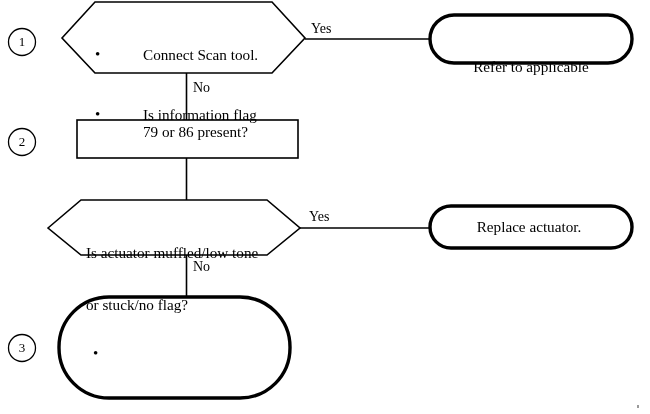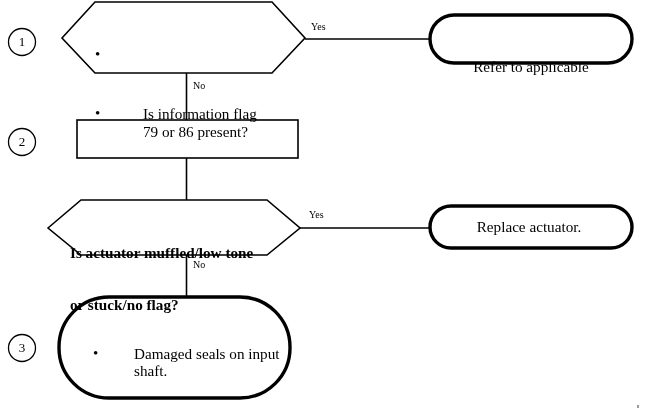--- a/index.html
+++ b/index.html
@@ -55,21 +55,21 @@
     color: #000000;
     white-space: pre;
     line-height: 1.14;
   }
   .step-num {
     font-size: 13px;
     text-align: center;
     width: 28px;
   }
   .branch-label {
-    font-size: 10px;
+    font-size: 14px;
   }
   .node-text {
     font-size: 15.2px;
   }
   .node-text.center {
     text-align: center;
   }
   .bullet-row {
     display: flex;
     align-items: flex-start;
@@ -124,52 +124,51 @@
   </svg>
 
   <div class="txt step-num" style="left:8px; top:35px;">1</div>
   <div class="txt step-num" style="left:8px; top:135px;">2</div>
   <div class="txt step-num" style="left:8px; top:341px;">3</div>
 
   <div class="txt node-text" style="left:95px; top:11px; width:200px;">
     <div class="bullet-row">
       <span class="bullet-dot">•</span>
       <span class="bullet-gap" style="width:39px;"></span>
+      <span class="bullet-body">Connect Scan tool.</span>
     </div>
     <div class="bullet-row" style="margin-top:8px;">
       <span class="bullet-dot">•</span>
       <span class="bullet-gap" style="width:39px;"></span>
       <span class="bullet-body">Is information flag
 79 or 86 present?</span>
     </div>
   </div>
 
   <div class="txt branch-label" style="left:311px; top:21px;">Yes</div>
   <div class="txt branch-label" style="left:193px; top:80px;">No</div>
   <div class="txt branch-label" style="left:309px; top:209px;">Yes</div>
   <div class="txt branch-label" style="left:193px; top:259px;">No</div>
 
   <div class="txt node-text center" style="left:430px; top:23px; width:202px;">
     <div>Refer to applicable</div>
   </div>
 
 
-  <div class="txt node-text" style="left:70px; top:209px; width:200px;font-weight:bold;">
+  <div class="txt node-text" style="left:86px; top:209px; width:200px;">
     <div>Is actuator muffled/low tone</div>
     <div>or stuck/no flag?</div>
   </div>
 
   <div class="txt node-text center" style="left:430px; top:218px; width:198px;">Replace actuator.</div>
 
   <div class="txt node-text" style="left:93px; top:310px; width:190px;">
     <div class="bullet-row">
       <span class="bullet-dot">•</span>
       <span class="bullet-gap" style="width:32px;"></span>
-      <span class="bullet-body">Damaged seals on input
-shaft.</span>
     </div>
     
     
   </div>
 
   <div class="noise-speck" style="left:637px; top:405px;"></div>
 
 </div>
 
 </body></html>

